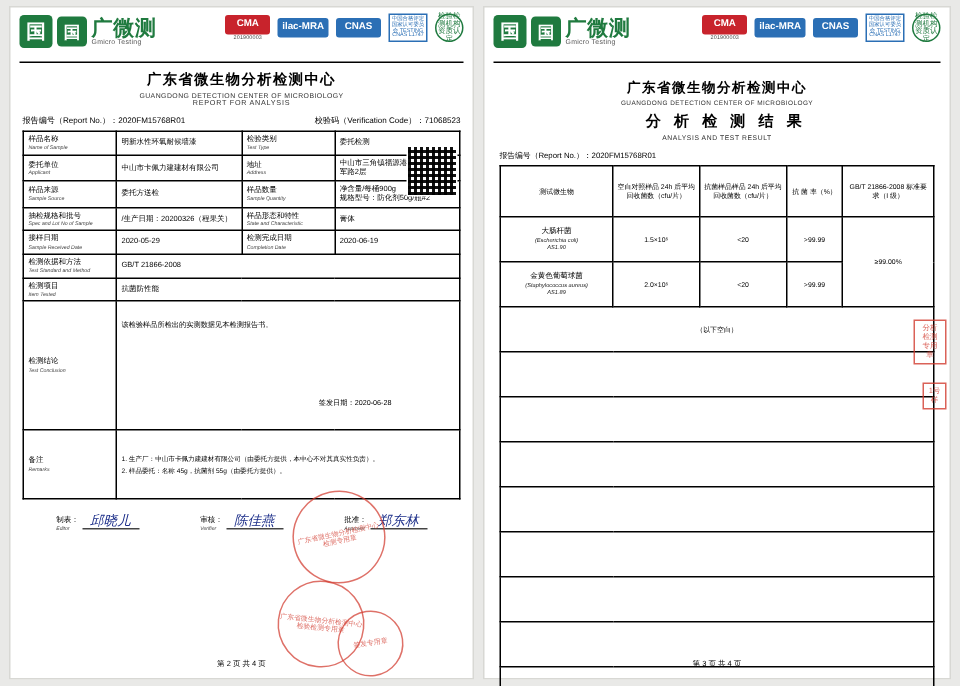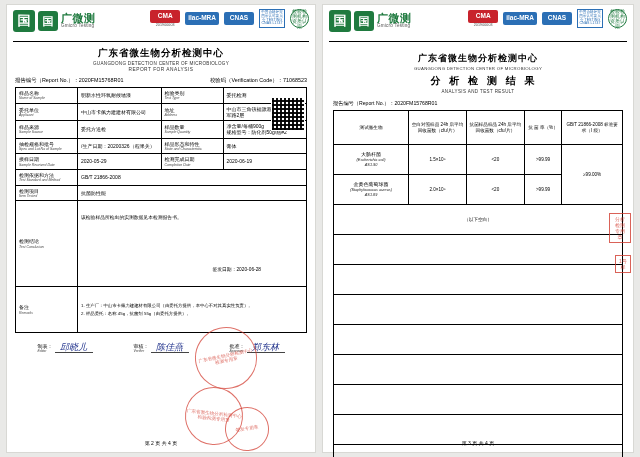--- a/index.html
+++ b/index.html
@@ -33,21 +33,21 @@
     display: flex; align-items: center; justify-content: center;
     font-size: 13px; font-weight: bold;
   }
   .brand-sq2 {
     width: 20px; height: 20px; border-radius: 3px;
     background: #1f7a3f; color: #fff;
     display: flex; align-items: center; justify-content: center;
     font-size: 11px; font-weight: bold;
   }
   .brand-txt { line-height: 1.05; }
-  .brand-cn { font-size: 11px; color: #1f7a3f; font-weight: bold; letter-spacing: .5px; }
+  .brand-cn { font-size: 14px; color: #1f7a3f; font-weight: bold; letter-spacing: .5px; }
   .brand-en { font-size: 4.6px; color: #555; letter-spacing: .2px; }
 
   .cert-row {
     position: absolute; right: 6px; top: 4px;
     display: flex; align-items: center; gap: 5px;
   }
   .cert {
     text-align: center; line-height: 1.05;
   }
   .cert-badge {

